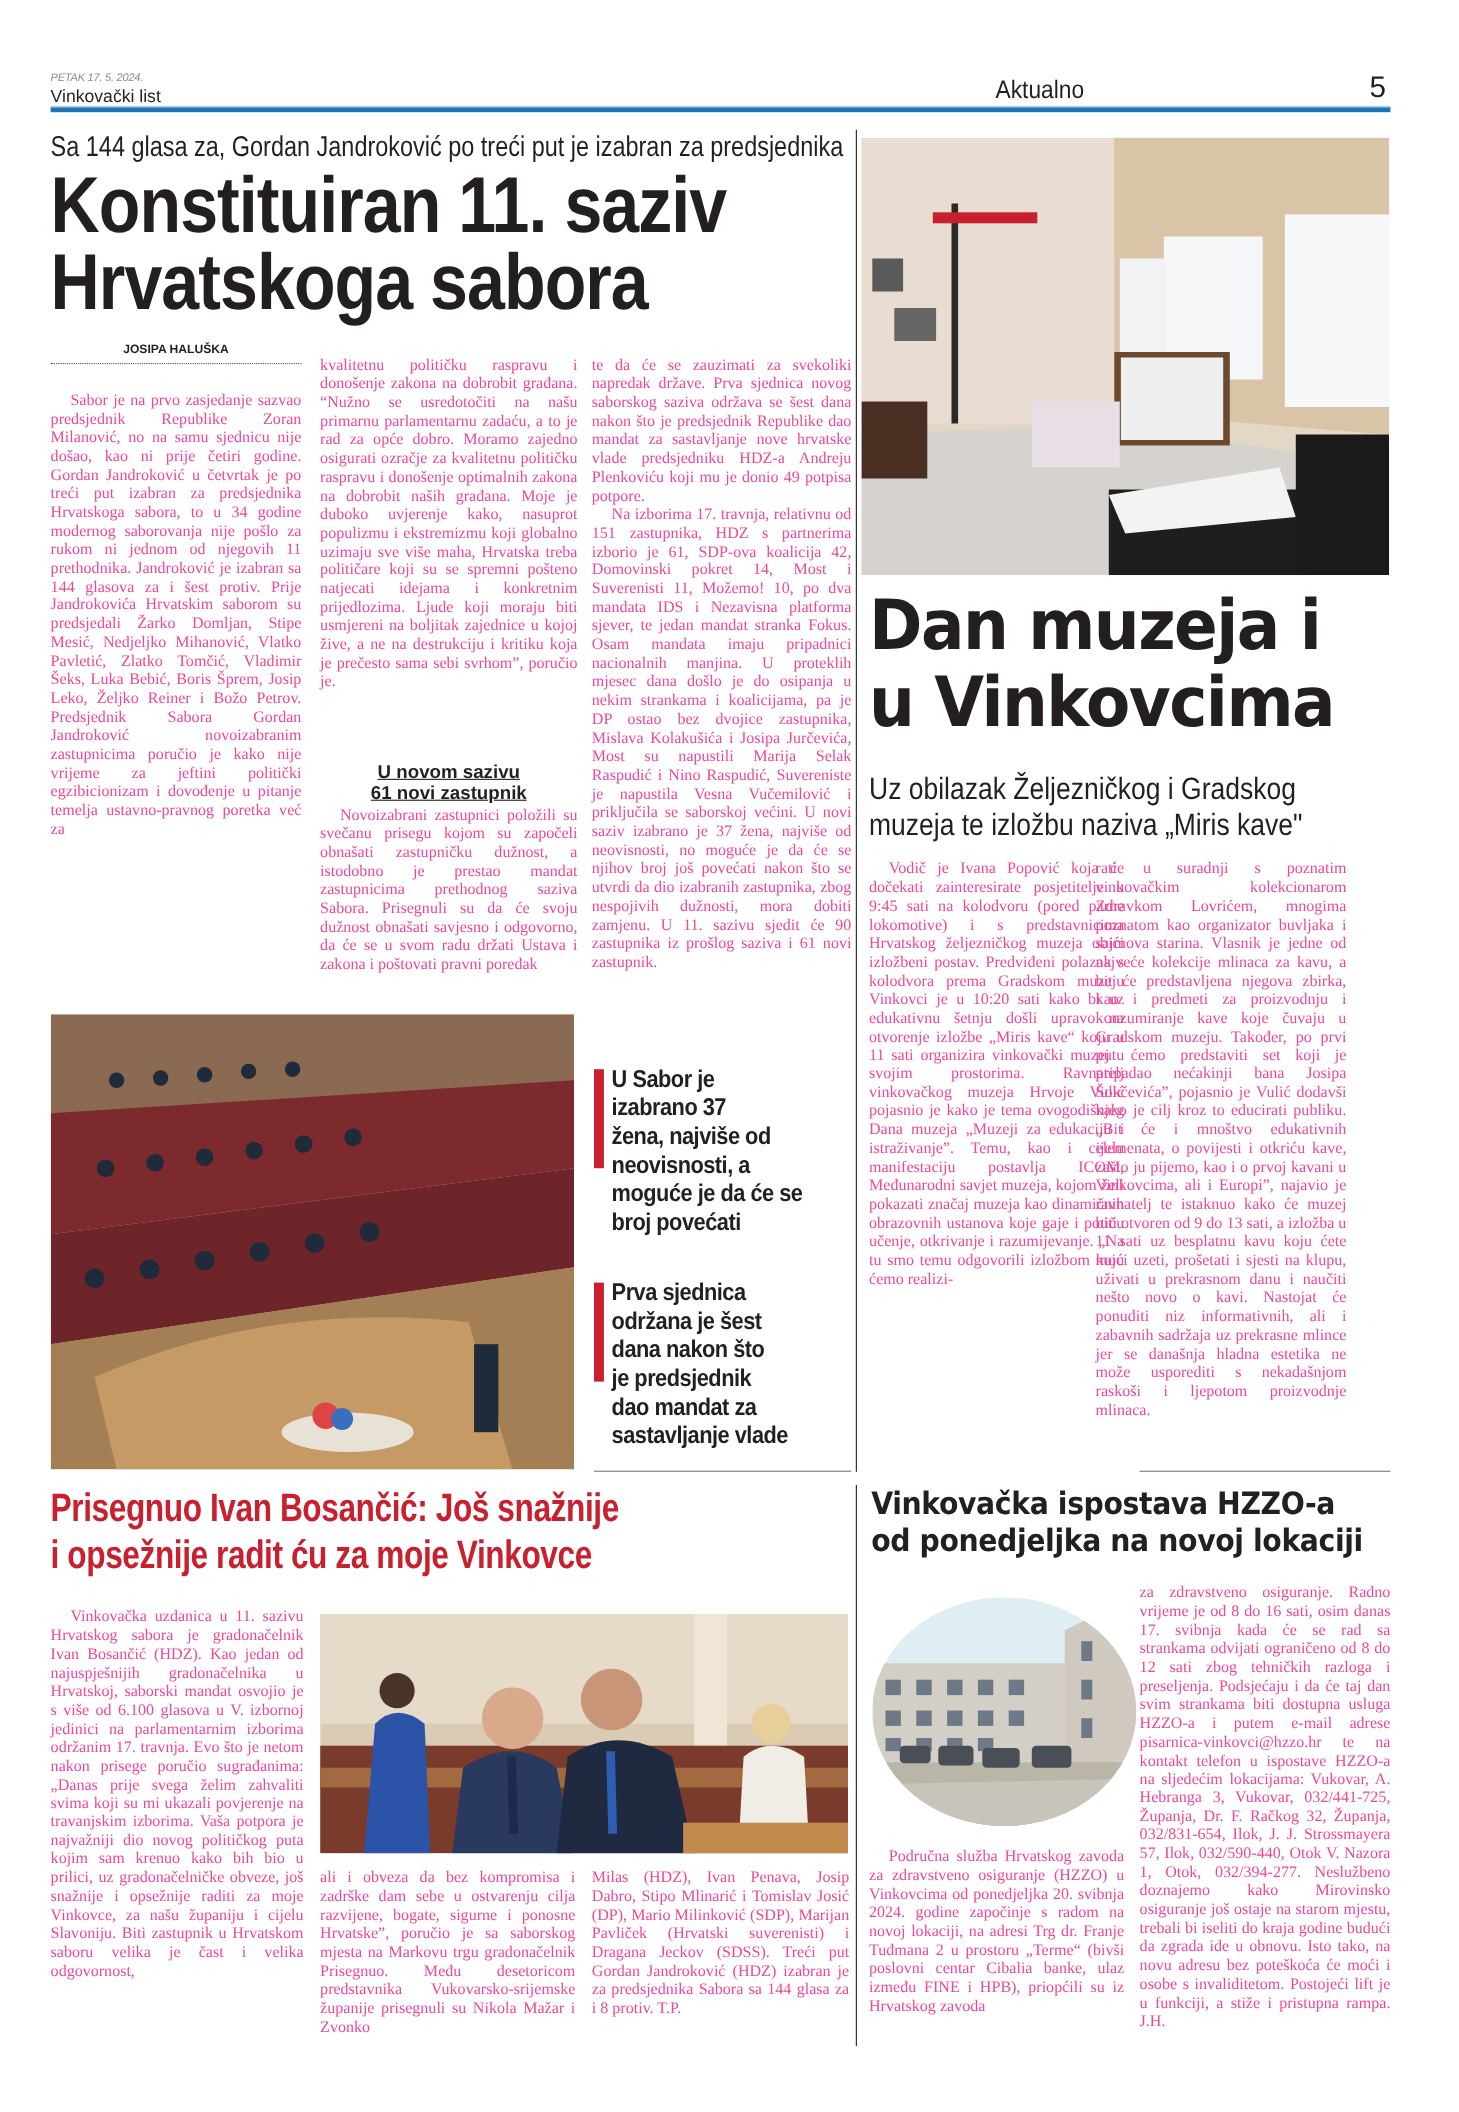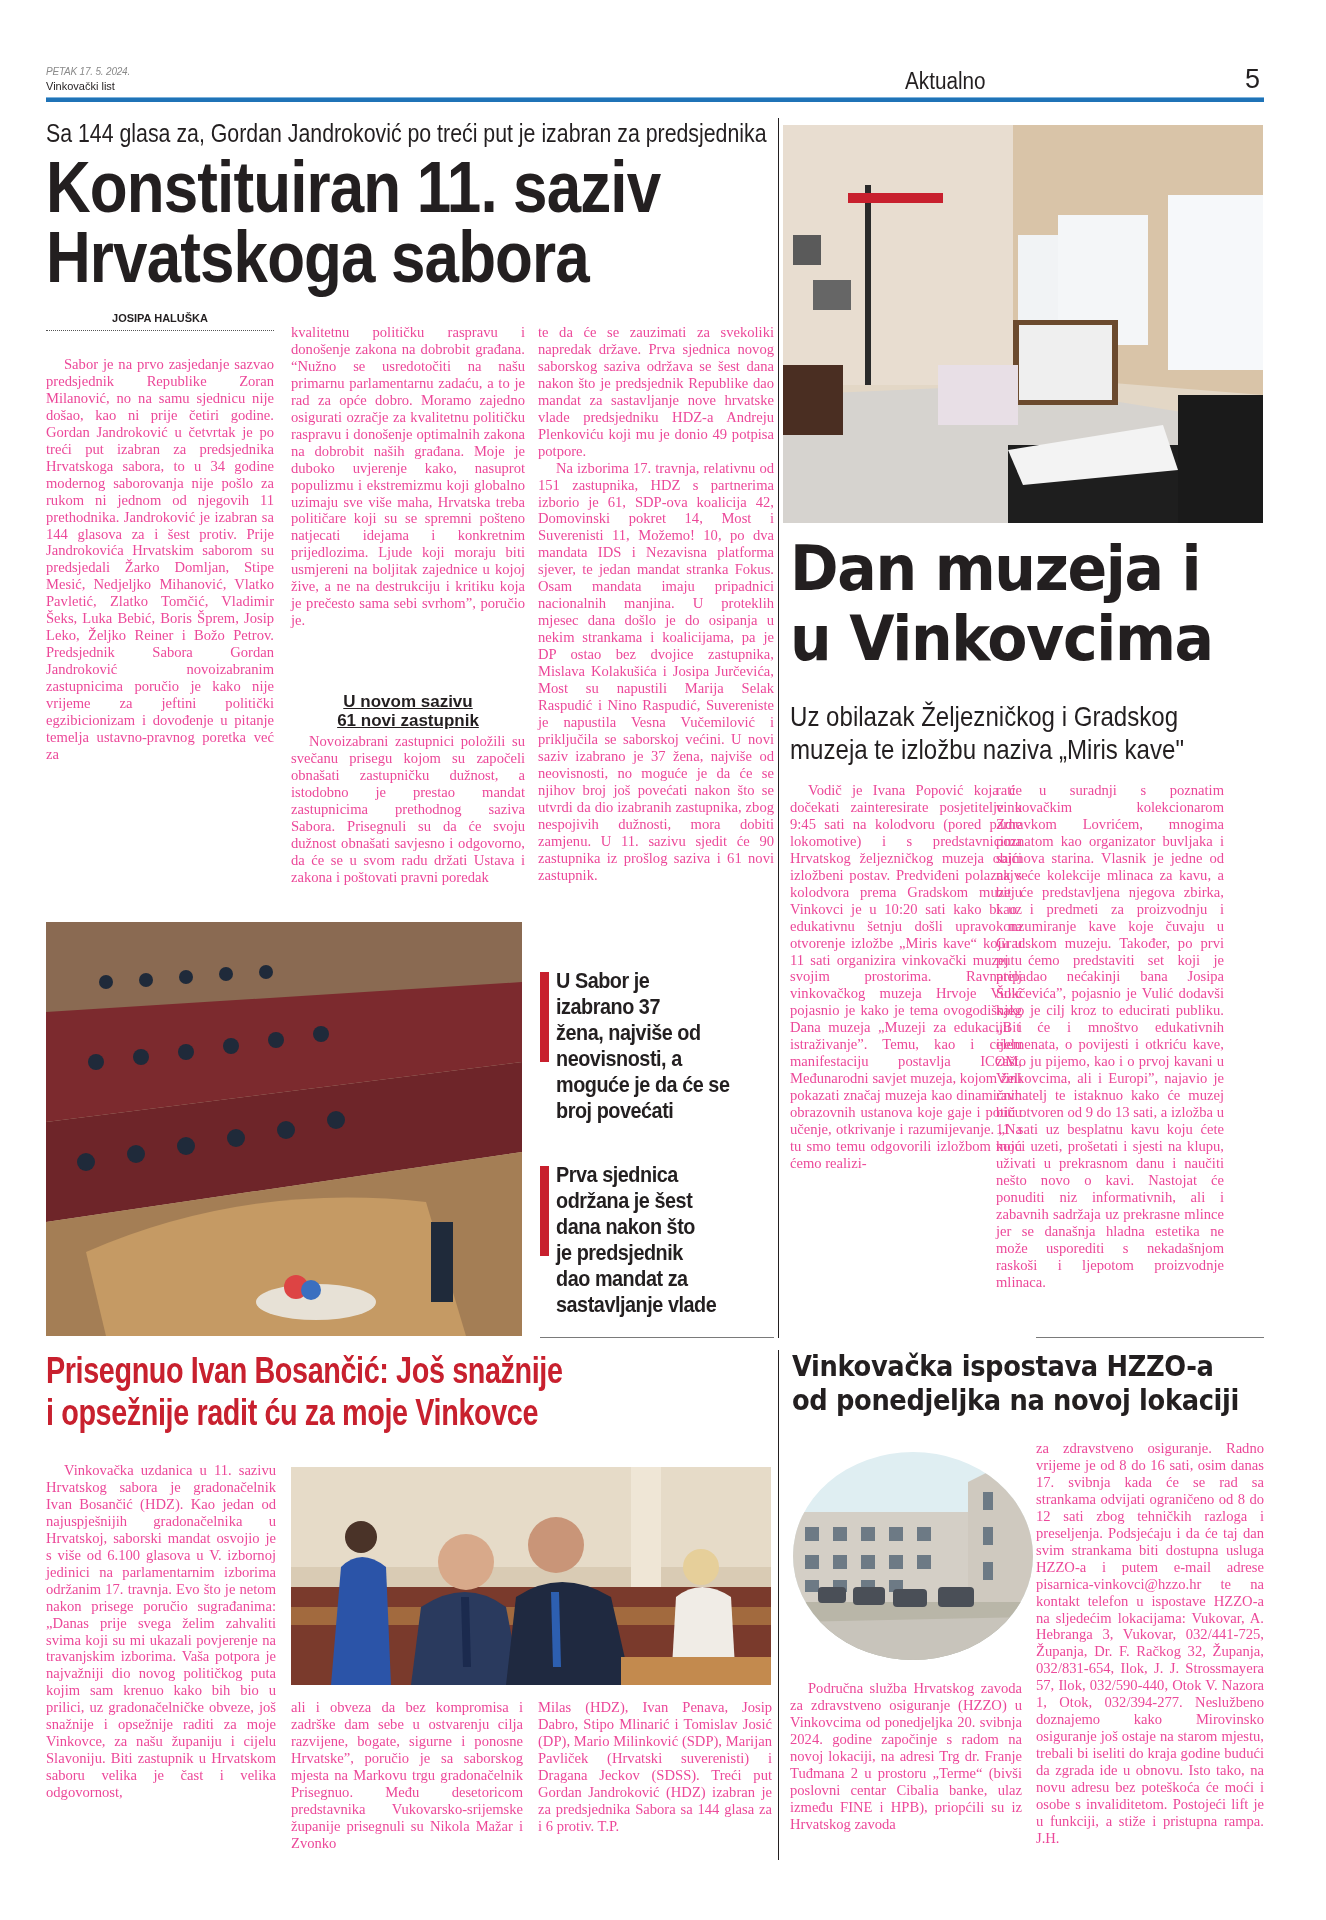--- a/index.html
+++ b/index.html
@@ -2,21 +2,21 @@
 <html><head>
 <meta charset="utf-8">
 <style>
   * { box-sizing: border-box; margin: 0; padding: 0; }
   html, body { width: 1326px; height: 1920px; background: #ffffff; overflow: hidden; }
   body { position: relative; font-family: "DejaVu Serif", serif; color: #231f20; }
   .abs { position: absolute; }
 
   
   .hdr-date { left: 46px; top: 66px; font-family: "Liberation Sans", sans-serif; font-size: 10px; color: #8a8a8a; letter-spacing: -0.2px; font-style: italic; }
-  .hdr-paper { left: 46px; top: 80px; font-family: "Liberation Sans", sans-serif; font-size: 11px; color: #231f20; }
+  .hdr-paper { left: 46px; top: 80px; font-family: "Liberation Sans", sans-serif; font-size: 16px; color: #231f20; }
   .hdr-section { left: 905px; top: 68px; font-family: "Liberation Sans", sans-serif; font-size: 23px; color: #231f20; transform: scaleX(0.9); transform-origin: left; }
   .hdr-page { left: 1245px; top: 64px; font-family: "Liberation Sans", sans-serif; font-size: 27px; font-weight: 300; color: #231f20; }
   .hdr-rule { left: 46px; top: 97px; width: 1218px; height: 5px; background: #1f73b7; border-top: 1px solid #7fb3dc; }
 
   .col-rule { background: #231f20; width: 1px; }
   .hrule { background: #7a7a7a; height: 1px; }
 
   
   .kicker { left: 46px; top: 118px; width: 722px; font-family: "Liberation Sans", sans-serif; font-size: 26px; color: #231f20; white-space: nowrap; transform: scaleX(0.82); transform-origin: left; }
   .headline-main { left: 46px; top: 152px; width: 740px; font-family: "Liberation Sans", sans-serif; font-weight: 700; font-size: 72px; line-height: 70px; color: #231f20; letter-spacing: -1px; transform: scaleX(0.86); transform-origin: left; white-space: nowrap; }
@@ -202,21 +202,21 @@
     <path d="M380 218 L385 130 Q 410 110 440 130 L 445 218 Z" fill="#f0ece6"></path>
     <circle cx="410" cy="100" r="18" fill="#e6cf9a"></circle>
     <rect x="330" y="190" width="150" height="28" fill="#c38a4e"></rect>
   </svg>
 </div>
 
 <div class="abs body-text serif-l" style="left:291px; top:1699px; width:232px;">
   <p style="text-indent:0">ali i obveza da bez kompromisa i zadrške dam sebe u ostvarenju cilja razvijene, bogate, sigurne i ponosne Hrvatske”, poručio je sa saborskog mjesta na Markovu trgu gradonačelnik Prisegnuo. Među desetoricom predstavnika Vukovarsko-srijemske županije prisegnuli su Nikola Mažar i Zvonko</p>
 </div>
 <div class="abs body-text serif-l" style="left:538px; top:1699px; width:234px;">
-  <p style="text-indent:0">Milas (HDZ), Ivan Penava, Josip Dabro, Stipo Mlinarić i Tomislav Josić (DP), Mario Milinković (SDP), Marijan Pavliček (Hrvatski suverenisti) i Dragana Jeckov (SDSS). Treći put Gordan Jandroković (HDZ) izabran je za predsjednika Sabora sa 144 glasa za i 6 protiv. T.P.</p>
+  <p style="text-indent:0">Milas (HDZ), Ivan Penava, Josip Dabro, Stipo Mlinarić i Tomislav Josić (DP), Mario Milinković (SDP), Marijan Pavliček (Hrvatski suverenisti) i Dragana Jeckov (SDSS). Treći put Gordan Jandroković (HDZ) izabran je za predsjednika Sabora sa 144 glasa za i 8 protiv. T.P.</p>
 </div>
 
 <div class="abs col-rule" style="left:778px; top:1350px; height:510px;"></div>
 
 <div class="abs h-hzzo">
   <div>Vinkovačka ispostava HZZO-a</div>
   <div>od ponedjeljka na novoj lokaciji</div>
 </div>
 
 <div class="abs photo" style="left:793px; top:1452px; width:240px; height:208px; border-radius:50%;">

